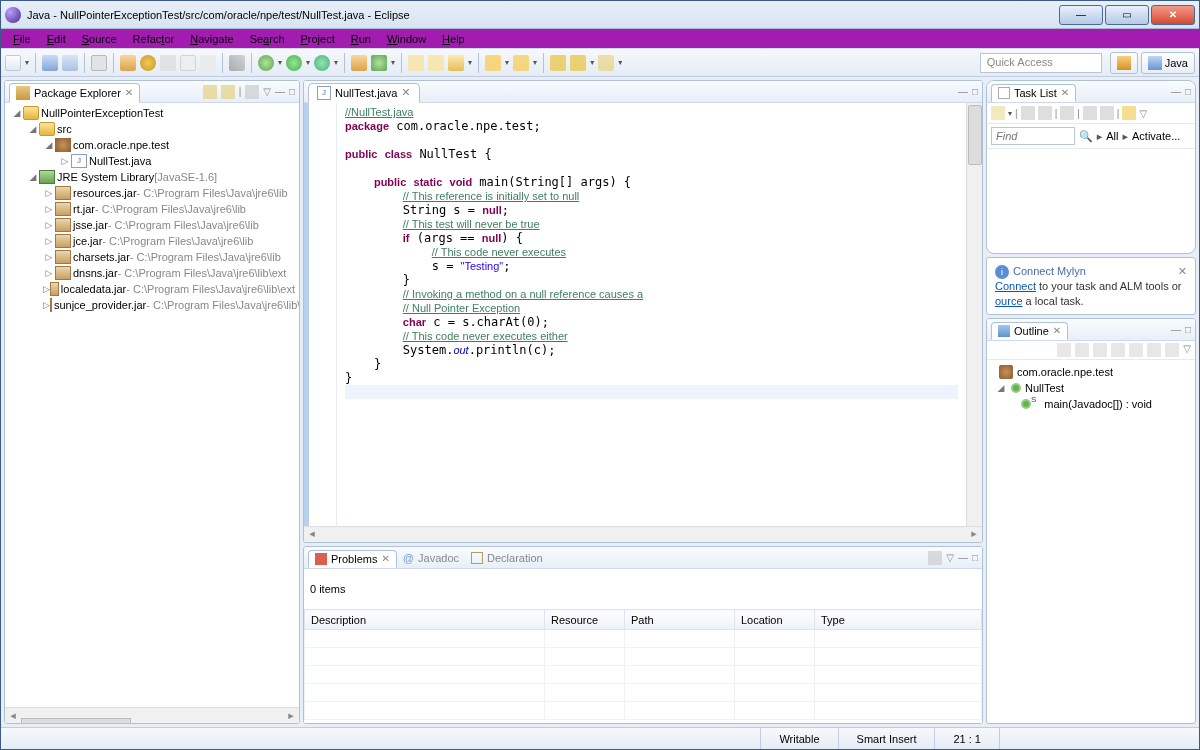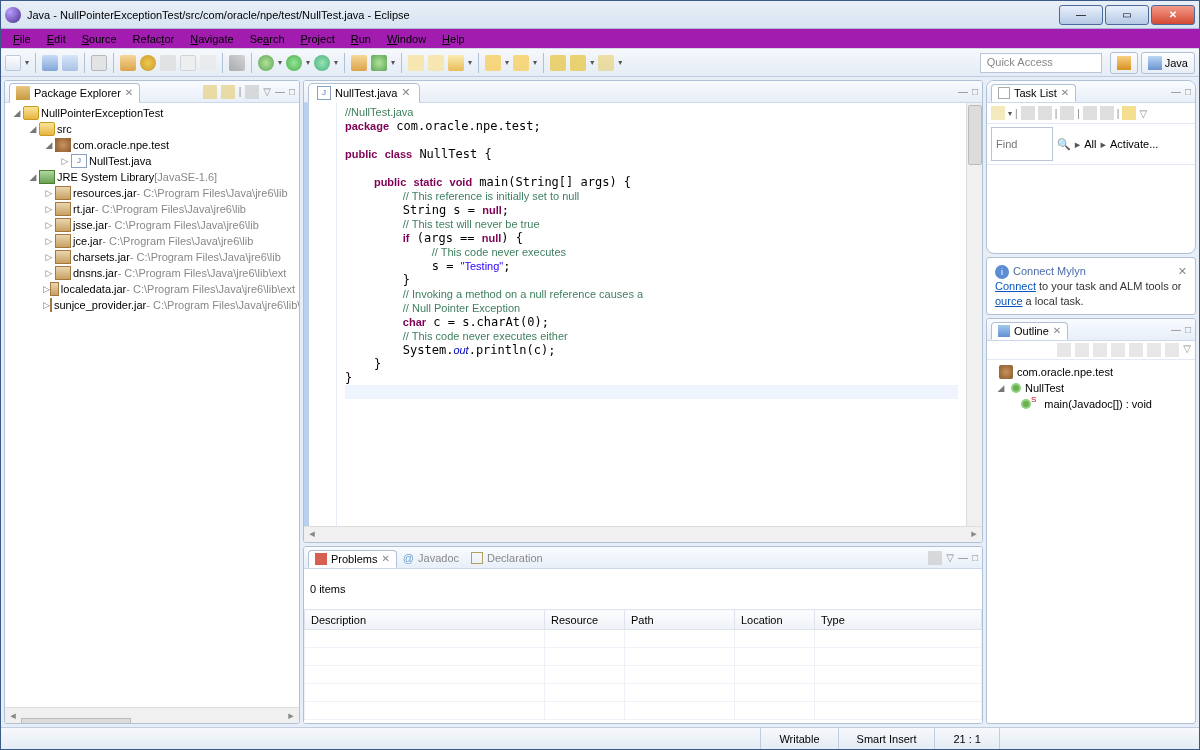--- a/index.html
+++ b/index.html
@@ -48,38 +48,38 @@
 .ic.jar { background:linear-gradient(#ead6b0,#c8a060); border:1px solid #a07840;}
 
 .editor .view-tabrow{ background:linear-gradient(#f8fafd,#e8eef7);}
 .editor-tab { display:flex; align-items:center; gap:4px; padding:2px 8px; background:#fff; border:1px solid #b0c0d5; border-bottom:1px solid #fff; border-radius:5px 5px 0 0; position:relative; top:1px;}
 .editor-tab .ic.java { width:14px; height:14px;}
 .editor-body { flex:1; display:flex; background:#fff; overflow:hidden;}
 .editor-gutter { width:28px; background:#fff; border-right:1px solid #e6ecf5;}
 .highlight-strip { width:5px; background:#b8cfee;}
 .editor-code { flex:1; font-family:Consolas,monospace; font-size:12px; padding:2px 8px; white-space:pre; overflow:auto; line-height:14px;}
 .editor-code .kw { color:#7f0055; font-weight:bold;}
-.editor-code .cm { color:#3f7f5f;}
+.editor-code .cm { color:#3f7f5f;text-decoration:underline;}
 .editor-code .st { color:#2a00ff;}
 .editor-code .lit { font-style:italic; color:#0000c0;}
 .current-line { background:#eef4fd; display:block; width:100%;}
 .editor-scroll { width:16px; background:#f0f0f0; border-left:1px solid #ddd; position:relative;}
 .editor-scroll .thumb{ position:absolute; top:2px; left:1px; width:14px; height:60px; background:#dcdcdc; border:1px solid #bbb; border-radius:2px;}
 .hscroll{ height:16px; background:#f0f0f0; border-top:1px solid #ddd; display:flex;}
 .hscroll .arrow{ width:16px; text-align:center; color:#888;}
 .hscroll .track{ flex:1;}
 
 .problems-body{ flex:1; background:#fff; font-size:11px; display:flex; flex-direction:column;}
 .problems-body .cnt{ padding:14px 6px;}
 table.tbl { width:100%; border-collapse:collapse;}
 table.tbl th { text-align:left; font-weight:normal; background:linear-gradient(#fdfdfe,#eef2f8); border:1px solid #dde4ee; padding:2px 6px; height:20px;}
 table.tbl td { border:1px solid #eef2f8; height:18px;}
 
 .find-row { display:flex; align-items:center; gap:4px; padding:3px 4px; border-bottom:1px solid #e4eaf3;}
-.find-row input{ width:62px; height:18px; border:1px solid #b9c6d8; padding:16px 4px; font-size:11px;}
+.find-row input{ width:84px; height:18px; border:1px solid #b9c6d8; padding:0 4px; font-size:11px;font-style:italic;}
 .link{ color:#0956c0; text-decoration:underline;}
 .mylyn { padding:6px 8px; line-height:15px;}
 .mylyn h4{ font-size:12px; color:#4b6bab; display:flex; align-items:center; gap:4px; font-weight:normal;}
 .outline-tree{ padding:4px 6px;}
 .outline-tree .ic.pkg{ width:14px;height:14px; border-radius:2px;}
 .o-row{ display:flex; align-items:center; gap:4px; height:16px;}
 .o-green{ width:10px; height:10px; background:#6ab04c; border:2px solid #8ed080; border-radius:50%;}
 
 .statusbar{ height:22px; background:linear-gradient(#f6f8fb,#e4ecf5); border-top:1px solid #c0cde0; display:flex; align-items:center;}
 .statusbar .cell{ border-left:1px solid #c0cde0; padding:0 18px; height:100%; display:flex; align-items:center;}

